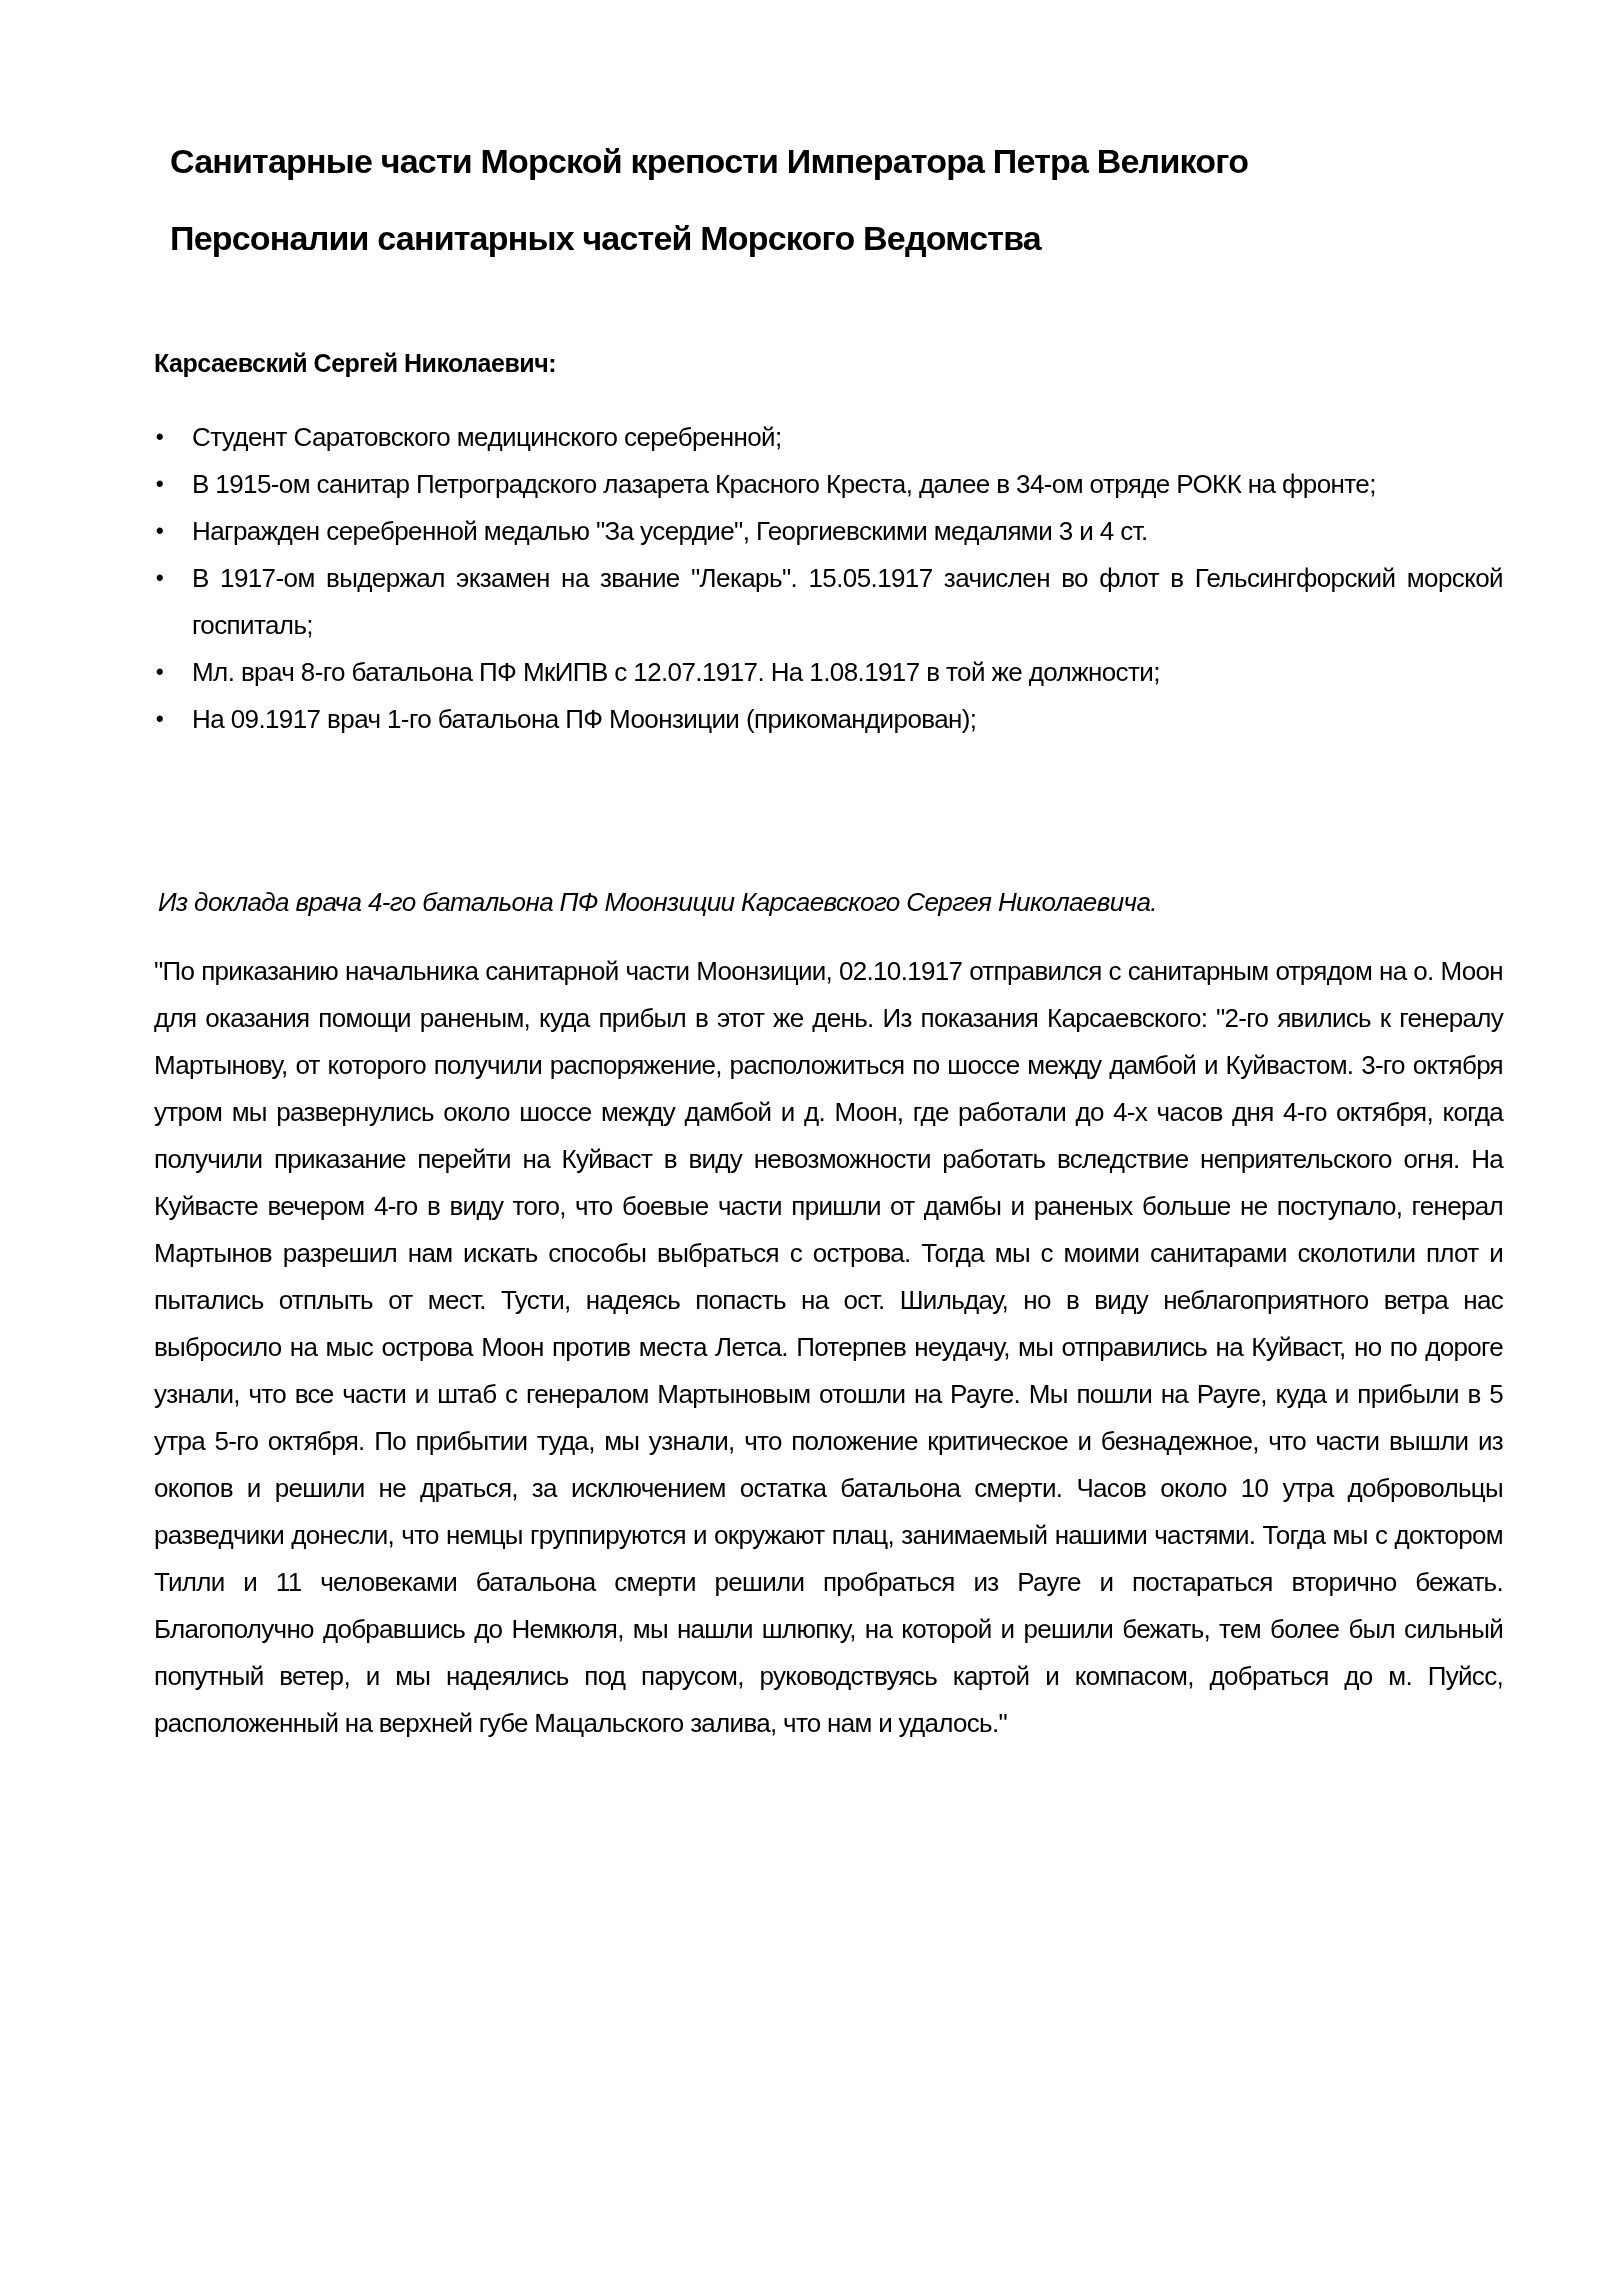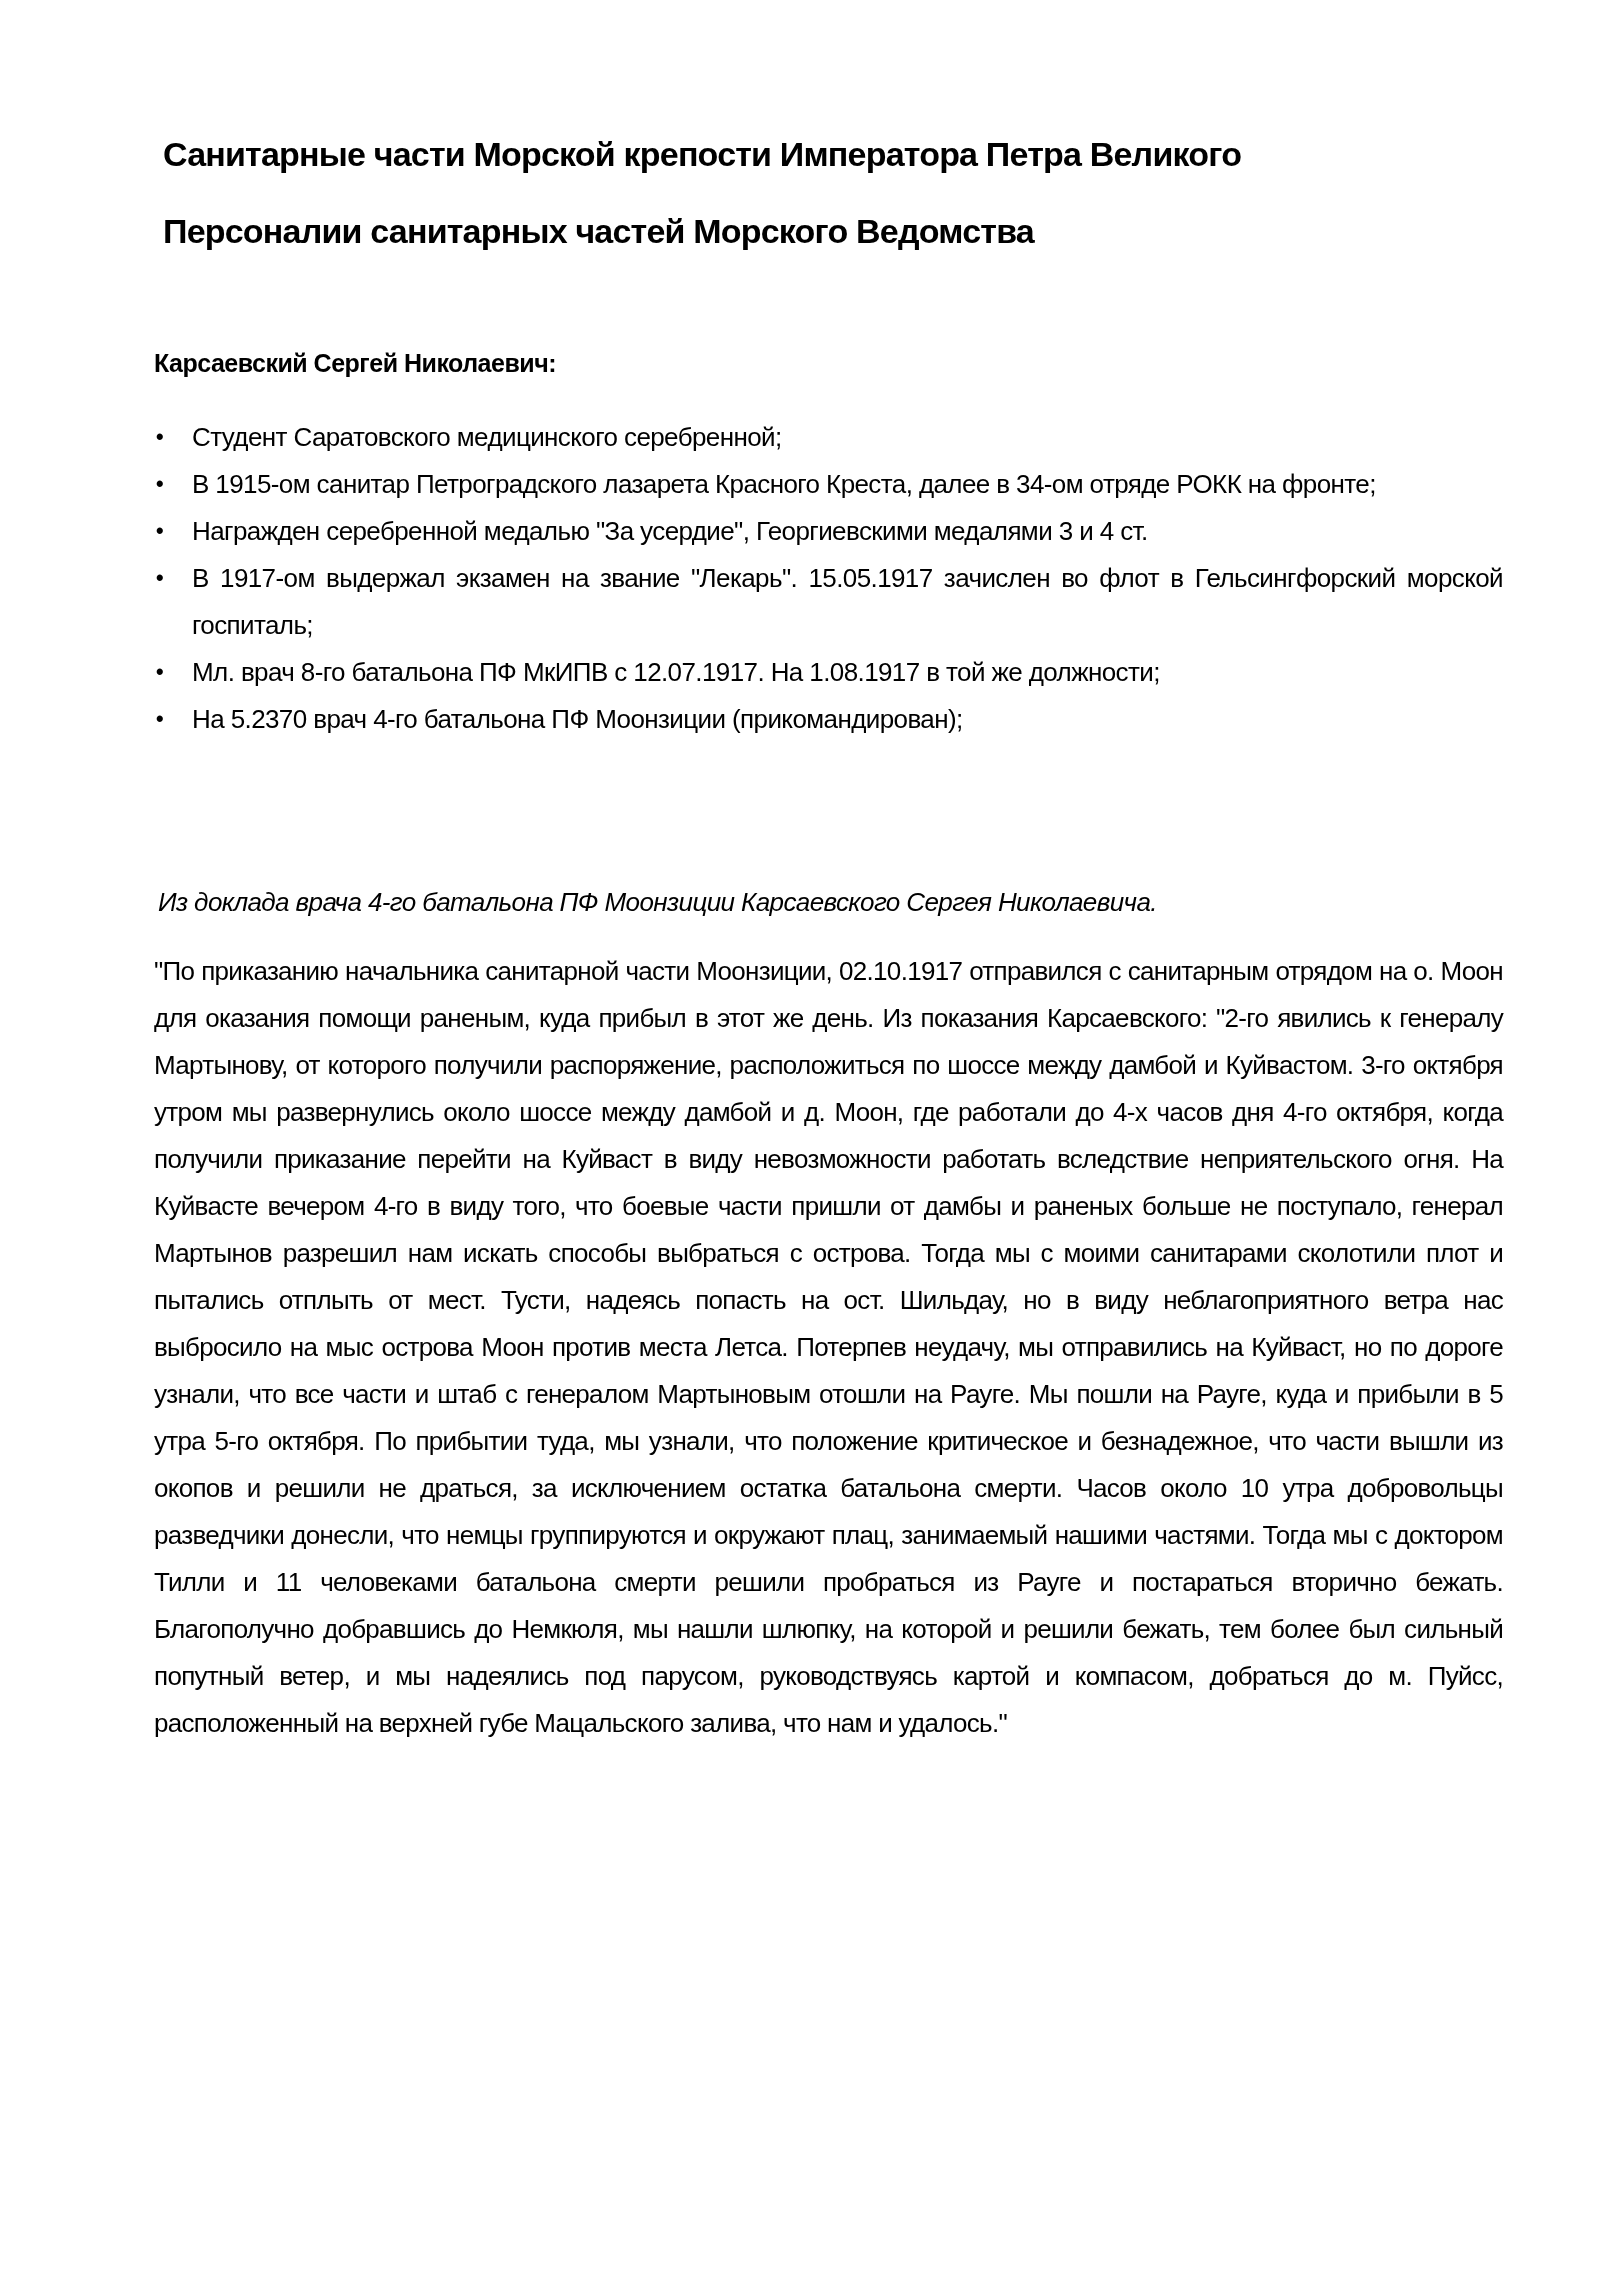--- a/index.html
+++ b/index.html
@@ -21,21 +21,21 @@
       top: 0;
       width: 1349px;
     }
     .title {
       position: absolute;
       left: 0;
       font-weight: bold;
       font-size: 34px;
       letter-spacing: -0.8px;
       white-space: nowrap;
-      margin: 9px;
+      margin: 16px;
       line-height: 1;
     }
     .title-1 { top: 128px; }
     .title-2 { top: 205px; }
 
     .person-name {
       position: absolute;
       left: 0;
       top: 351px;
       font-weight: bold;
@@ -120,21 +120,21 @@
     <li class="bio-item">
       <span class="bullet">•</span>
       <span>В 1917-ом выдержал экзамен на звание "Лекарь". 15.05.1917 зачислен во флот в Гельсингфорский морской госпиталь;</span>
     </li>
     <li class="bio-item">
       <span class="bullet">•</span>
       <span>Мл. врач 8-го батальона ПФ МкИПВ с 12.07.1917. На 1.08.1917 в той же должности;</span>
     </li>
     <li class="bio-item">
       <span class="bullet">•</span>
-      <span>На 5.2370 врач 4-го батальона ПФ Моонзиции (прикомандирован);</span>
+      <span>На 09.1917 врач 1-го батальона ПФ Моонзиции (прикомандирован);</span>
     </li>
   </ul>
 
   <p class="report-caption">Из доклада врача 4-го батальона ПФ Моонзиции  Карсаевского Сергея Николаевича.</p>
 
   <p class="report-body">"По приказанию начальника санитарной части Моонзиции, 02.10.1917 отправился с санитарным отрядом на о. Моон для оказания помощи раненым, куда прибыл в этот же день. Из показания Карсаевского: "2-го явились к генералу Мартынову, от которого получили распоряжение, расположиться по шоссе между дамбой и Куйвастом. 3-го октября утром мы развернулись около шоссе между дамбой и д. Моон, где работали до 4-х часов дня 4-го октября, когда получили приказание перейти на Куйваст в виду невозможности работать вследствие неприятельского огня. На Куйвасте вечером 4-го в виду того, что боевые части пришли от дамбы и раненых больше не поступало, генерал Мартынов разрешил нам искать способы выбраться с острова. Тогда мы с моими санитарами сколотили плот и пытались отплыть от мест. Тусти, надеясь попасть на ост. Шильдау, но в виду неблагоприятного ветра нас выбросило на мыс острова Моон против места Летса. Потерпев неудачу, мы отправились на Куйваст, но по дороге узнали, что все части и штаб с генералом Мартыновым отошли на Рауге. Мы пошли на Рауге, куда и прибыли в 5 утра 5-го октября. По прибытии туда, мы узнали, что положение критическое и безнадежное, что части вышли из окопов и решили не драться, за исключением остатка батальона смерти. Часов около 10 утра добровольцы разведчики донесли, что немцы группируются и окружают плац, занимаемый нашими частями. Тогда мы с доктором Тилли и 11 человеками батальона смерти решили пробраться из Рауге и постараться вторично бежать. Благополучно добравшись до Немкюля, мы нашли шлюпку, на которой и решили бежать, тем более был сильный попутный ветер, и мы надеялись под парусом, руководствуясь картой и компасом, добраться до м. Пуйсс, расположенный на верхней губе Мацальского залива, что нам и удалось."</p>
 
 </div>
 
 

